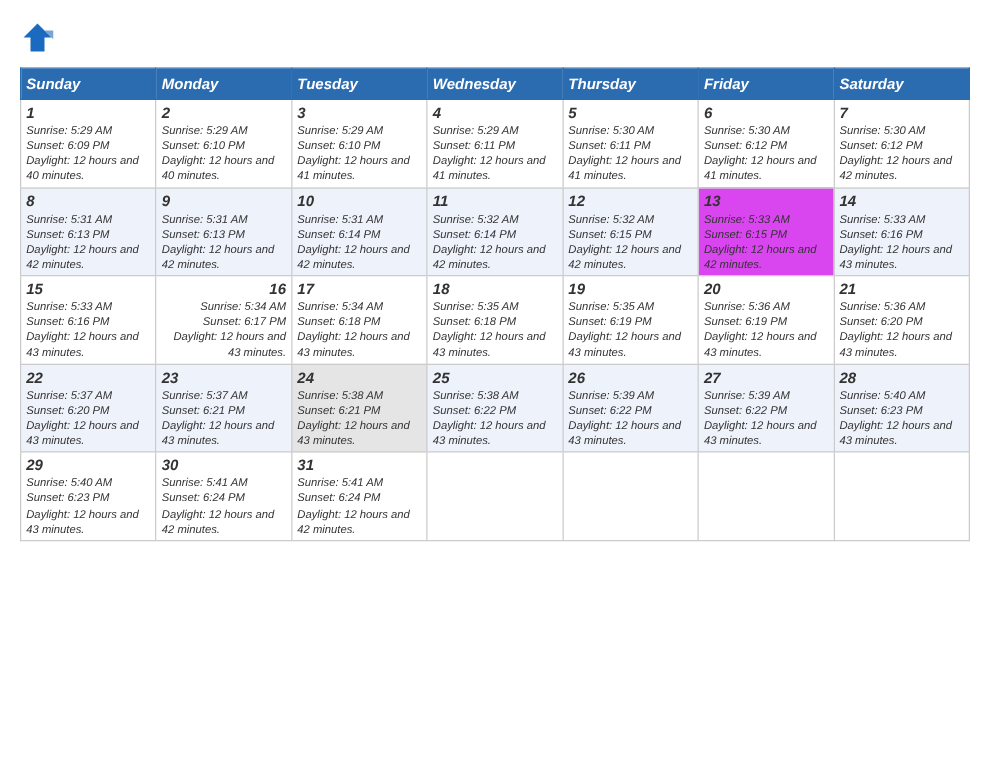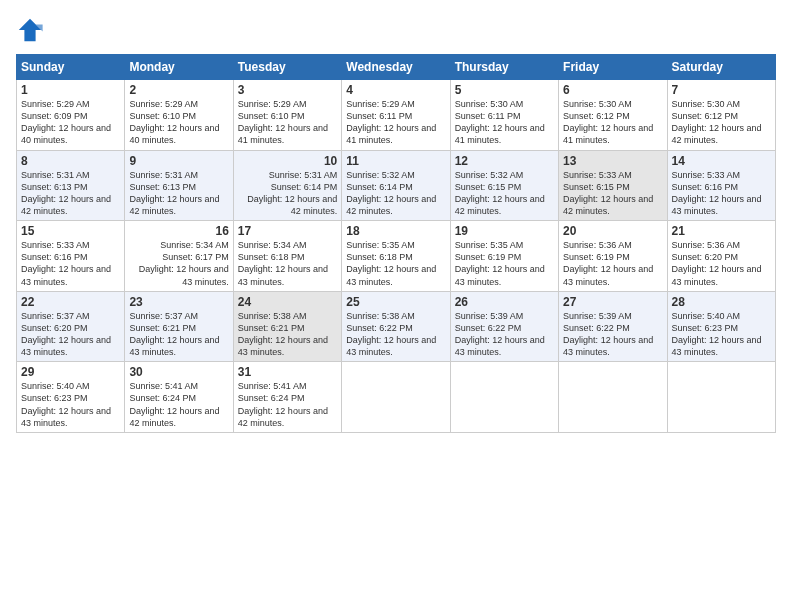--- a/index.html
+++ b/index.html
@@ -8,20 +8,21 @@
       background: #fff;
       width: 792px;
       height: 612px;
       overflow: hidden;
     }
     .page {
       width: 792px;
       height: 608px;
       padding: 16px 16px 10px 16px;
       background: #fff;
+      font-style: italic;
     }
     .header {
       display: flex;
       justify-content: space-between;
       align-items: flex-start;
       margin-bottom: 10px;
     }
     .logo {
       display: flex;
       align-items: center;
@@ -168,33 +169,33 @@
         </tr>
         <tr>
           <td style="background: rgb(238, 242, 250);">
             <span class="day-num">8</span>
             <div class="day-info">Sunrise: 5:31 AM<br>Sunset: 6:13 PM<br>Daylight: 12 hours and 42 minutes.</div>
           </td>
           <td style="background: rgb(238, 242, 250);">
             <span class="day-num">9</span>
             <div class="day-info">Sunrise: 5:31 AM<br>Sunset: 6:13 PM<br>Daylight: 12 hours and 42 minutes.</div>
           </td>
-          <td style="background: rgb(238, 242, 250); text-align: right;">
+          <td style="background: rgb(238, 242, 250);">
             <span class="day-num">10</span>
             <div class="day-info">Sunrise: 5:31 AM<br>Sunset: 6:14 PM<br>Daylight: 12 hours and 42 minutes.</div>
           </td>
           <td style="background: rgb(238, 242, 250);">
             <span class="day-num">11</span>
             <div class="day-info">Sunrise: 5:32 AM<br>Sunset: 6:14 PM<br>Daylight: 12 hours and 42 minutes.</div>
           </td>
           <td style="background: rgb(238, 242, 250);">
             <span class="day-num">12</span>
             <div class="day-info">Sunrise: 5:32 AM<br>Sunset: 6:15 PM<br>Daylight: 12 hours and 42 minutes.</div>
           </td>
-          <td style="background: #e5e5e5;">
+          <td style="background: #d946ef;">
             <span class="day-num">13</span>
             <div class="day-info">Sunrise: 5:33 AM<br>Sunset: 6:15 PM<br>Daylight: 12 hours and 42 minutes.</div>
           </td>
           <td style="background: rgb(238, 242, 250);">
             <span class="day-num">14</span>
             <div class="day-info">Sunrise: 5:33 AM<br>Sunset: 6:16 PM<br>Daylight: 12 hours and 43 minutes.</div>
           </td>
         </tr>
         <tr>
           <td style="background: rgb(255, 255, 255);">

